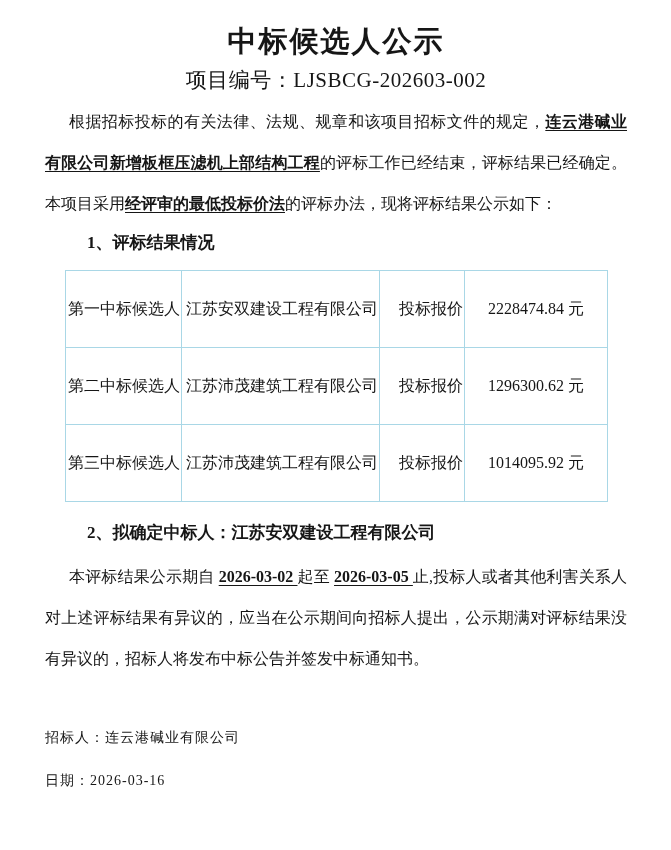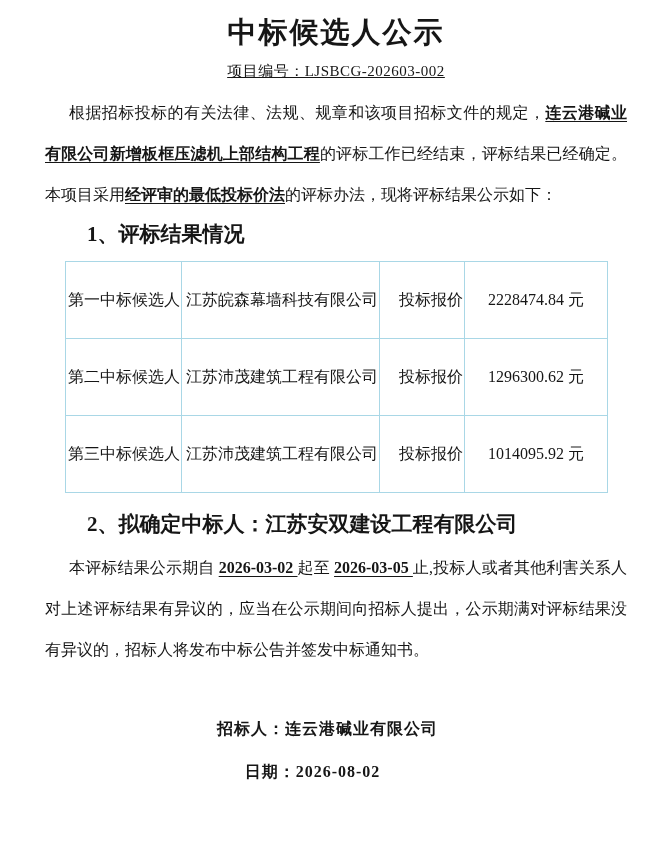--- a/index.html
+++ b/index.html
@@ -12,54 +12,53 @@
     width: 671px;
     height: 850px;
     background: #ffffff;
     color: var(--text-color);
     font-family: "Liberation Serif", "DejaVu Serif", serif;
     overflow: hidden;
   }
   .page {
     width: 671px;
     height: 723px;
-    padding: 14px 44px 0 45px;
+    padding: 23px 44px 0 45px;
   }
   .doc-title {
     margin: 0;
     font-size: 29px;
     line-height: 36px;
     font-weight: bold;
     text-align: center;
     letter-spacing: 2px;
   }
   .project-no {
     margin-top: 12px;
-    font-size: 15px;
+    font-size: 21px;
     line-height: 18px;
     text-align: center;
     letter-spacing: 0.5px;
-    text-decoration: underline;
   }
   .para {
     margin: 12px 0 0 0;
     font-size: 16px;
     line-height: 41px;
     text-align: justify;
     text-indent: 1.5em;
   }
   .bu {
     font-weight: bold;
     text-decoration: underline;
     text-underline-offset: 3px;
   }
   .sec-heading {
     margin-top: 8px;
     padding-left: 42px;
-    font-size: 21px;
+    font-size: 17px;
     line-height: 22px;
     font-weight: bold;
   }
   .sec-heading.sec2 { margin-top: 20px; }
   table.bid-table {
     border-collapse: collapse;
     table-layout: fixed;
     margin: 16px 7px 0 20px;
   }
   table.bid-table td {
@@ -68,24 +67,24 @@
     font-size: 16px;
     vertical-align: middle;
     overflow: hidden;
     white-space: nowrap;
   }
   td.c-rank    { width: 113px; padding-left: 2px; }
   td.c-company { width: 197px; padding-left: 4px; }
   td.c-plabel  { width: 85px;  text-align: right; }
   td.c-price   { width: 143px; text-align: center; }
   .footer-line {
-    font-size: 16px;
+    font-size: 14px;
     line-height: 22px;
-    font-weight: bold;
-    text-align: center;
+    font-weight: normal;
+    text-align: left;
   }
   .footer-line.bidder { margin-top: 48px; padding-right: 17px; letter-spacing: 1px; }
   .footer-line.date   { margin-top: 21px; padding-right: 47px; letter-spacing: 1px; }
 </style>
 </head>
 <body>
 
 <div class="page">
 
   <h1 class="doc-title">中标候选人公示</h1>
@@ -93,21 +92,21 @@
   <div class="project-no">项目编号：LJSBCG-202603-002</div>
 
   <p class="para"><span>根据招标投标的有关法律、法规、规章和该项目招标文件的规定，</span><span class="bu">连云港碱业有限公司新增板框压滤机上部结构工程</span><span>的评标工作已经结束，评标结果已经确定。本项目采用</span><span class="bu">经评审的最低投标价法</span><span>的评标办法，现将评标结果公示如下：</span></p>
 
   <div class="sec-heading">1、评标结果情况</div>
 
   <table class="bid-table">
     <tbody>
       <tr>
         <td class="c-rank">第一中标候选人</td>
-        <td class="c-company">江苏皖森幕墙科技有限公司</td>
+        <td class="c-company">江苏安双建设工程有限公司</td>
         <td class="c-plabel">投标报价</td>
         <td class="c-price">2228474.84 元</td>
       </tr>
       <tr>
         <td class="c-rank">第二中标候选人</td>
         <td class="c-company">江苏沛茂建筑工程有限公司</td>
         <td class="c-plabel">投标报价</td>
         <td class="c-price">1296300.62 元</td>
       </tr>
       <tr>
@@ -117,15 +116,15 @@
         <td class="c-price">1014095.92 元</td>
       </tr>
     </tbody>
   </table>
 
   <div class="sec-heading sec2">2、拟确定中标人：江苏安双建设工程有限公司</div>
 
   <p class="para"><span>本评标结果公示期自 </span><span class="bu">2026-03-02 </span><span>起至 </span><span class="bu">2026-03-05 </span><span>止,投标人或者其他利害关系人对上述评标结果有异议的，应当在公示期间向招标人提出，公示期满对评标结果没有异议的，招标人将发布中标公告并签发中标通知书。</span></p>
 
   <div class="footer-line bidder">招标人：连云港碱业有限公司</div>
-  <div class="footer-line date">日期：2026-08-02</div>
+  <div class="footer-line date">日期：2026-03-16</div>
 
 </div>
 
 </body></html>

